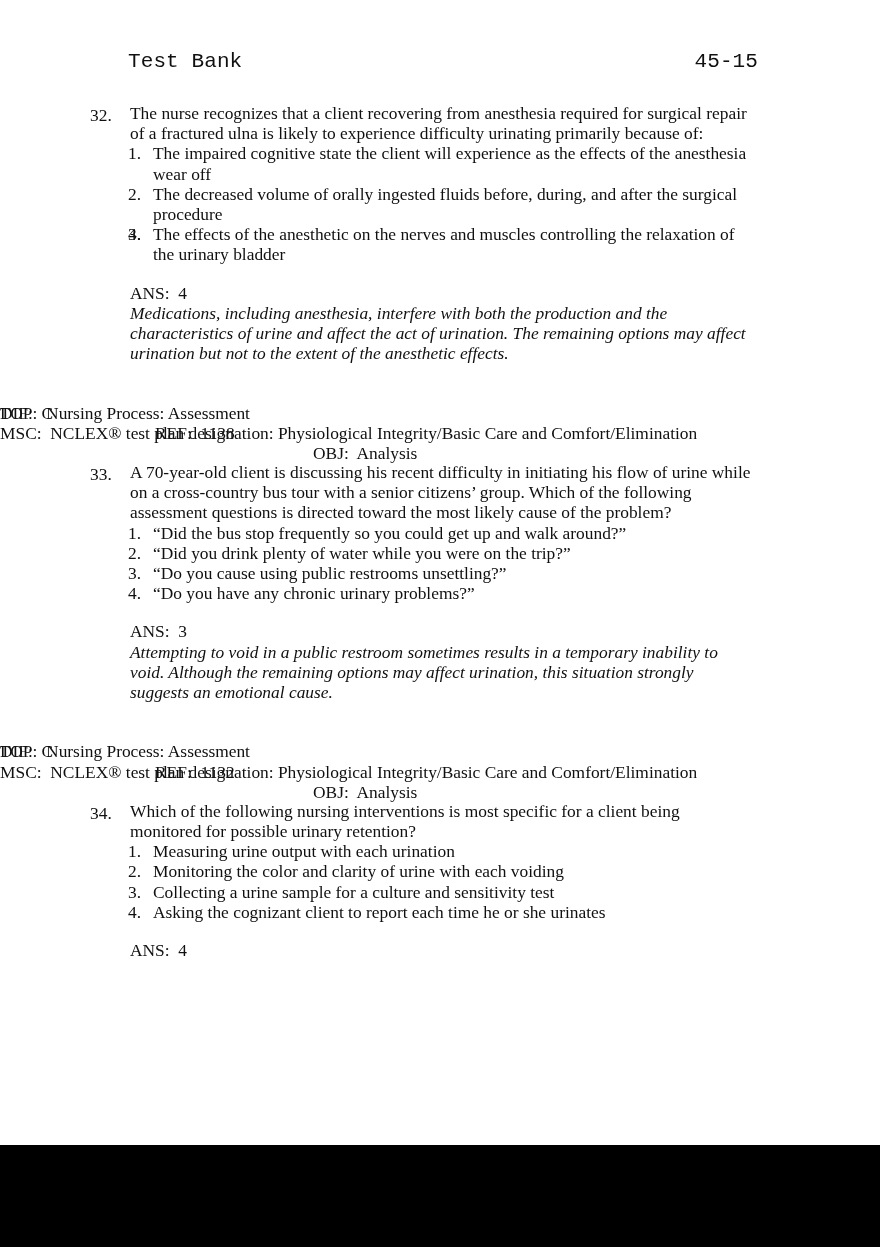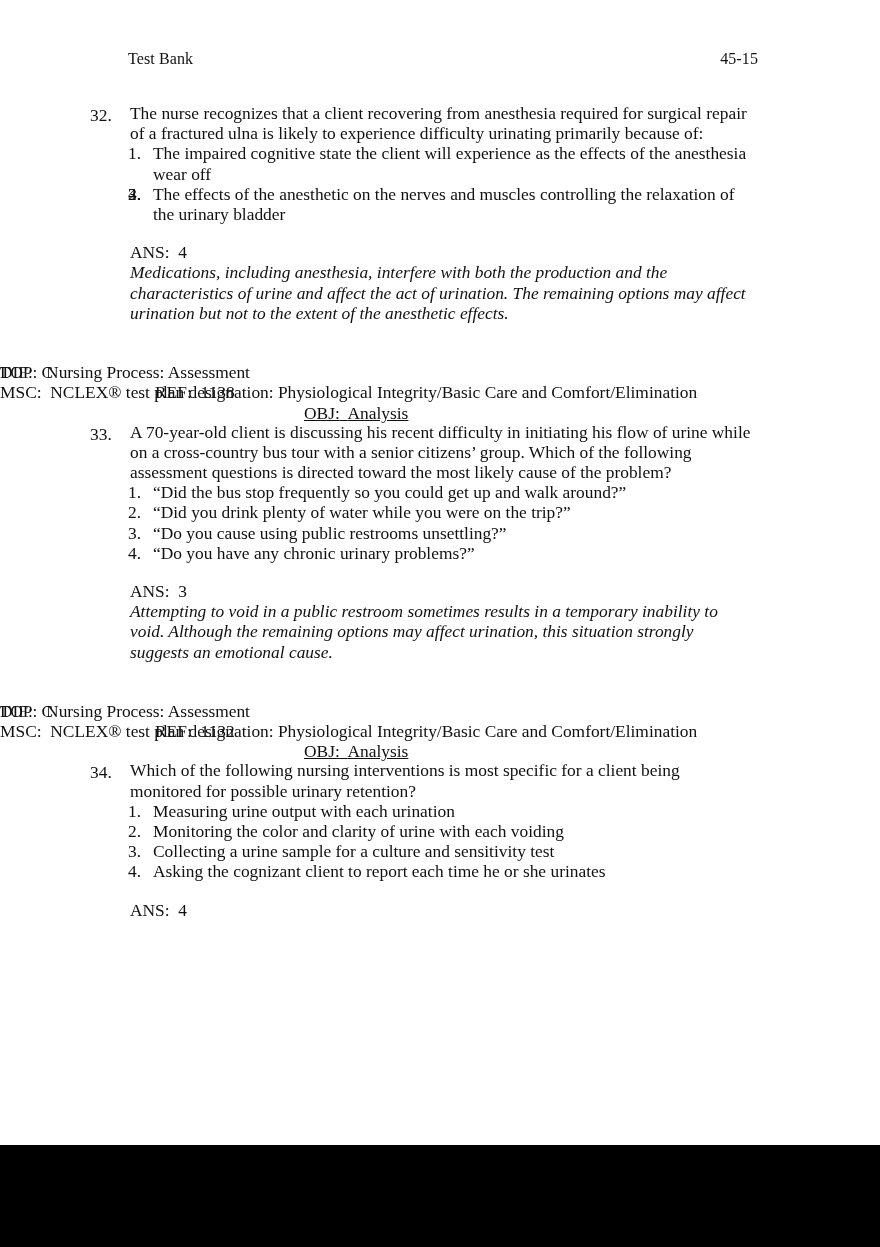--- a/index.html
+++ b/index.html
@@ -19,22 +19,23 @@
 
   
   .page-header {
     position: absolute;
     left: 128px;
     right: 122px;
     top: 50px;
     display: flex;
     justify-content: space-between;
     align-items: flex-end;
-    font-size: 16px;
+    font-size: 21px;
     letter-spacing: 0.1px;
+    font-family: Liberation Mono, monospace;
   }
 
   
   .body {
     position: absolute;
     left: 0;
     right: 0;
     top: 103px;
   }
 
@@ -106,21 +107,21 @@
     line-height: 20.2px;
     margin-top: 19px;
   }
   .meta-row-top {
     position: relative;
     height: 20.2px;
     white-space: pre;
   }
   .meta-col-dif { position: absolute; left: 0; }
   .meta-col-ref { position: absolute; left: 155px; }
-  .meta-col-obj { position: absolute; left: 304px; text-decoration: underline; }
+  .meta-col-obj { position: absolute; left: 313px; }
   .meta-row {
     white-space: pre-wrap;
   }
 
   .gap-between-questions { height: 19px; }
 
   
   .scan-band {
     position: absolute;
     left: 0;
@@ -144,21 +145,21 @@
 
     <div class="question-block">
       <div class="stem">
         <span class="qnum">32.</span><span>The nurse recognizes that a client recovering from anesthesia required for surgical repair of a fractured ulna is likely to experience difficulty urinating primarily because of:</span>
       </div>
       <ul class="options">
         <li class="option">
           <span class="onum">1.</span><span>The impaired cognitive state the client will experience as the effects of the anesthesia wear off</span>
         </li>
         <li class="option">
-          <span class="onum">2.</span>
+          <span class="onum">2.</span><span>The decreased volume of orally ingested fluids before, during, and after the surgical procedure</span>
         </li>
         <li class="option">
           <span class="onum">3.</span>
         </li>
         <li class="option">
           <span class="onum">4.</span><span>The effects of the anesthetic on the nerves and muscles controlling the relaxation of the urinary bladder</span>
         </li>
       </ul>
       <div class="answer-group">
         <div class="ans-line"><span>ANS:</span>  <span>4</span></div>

